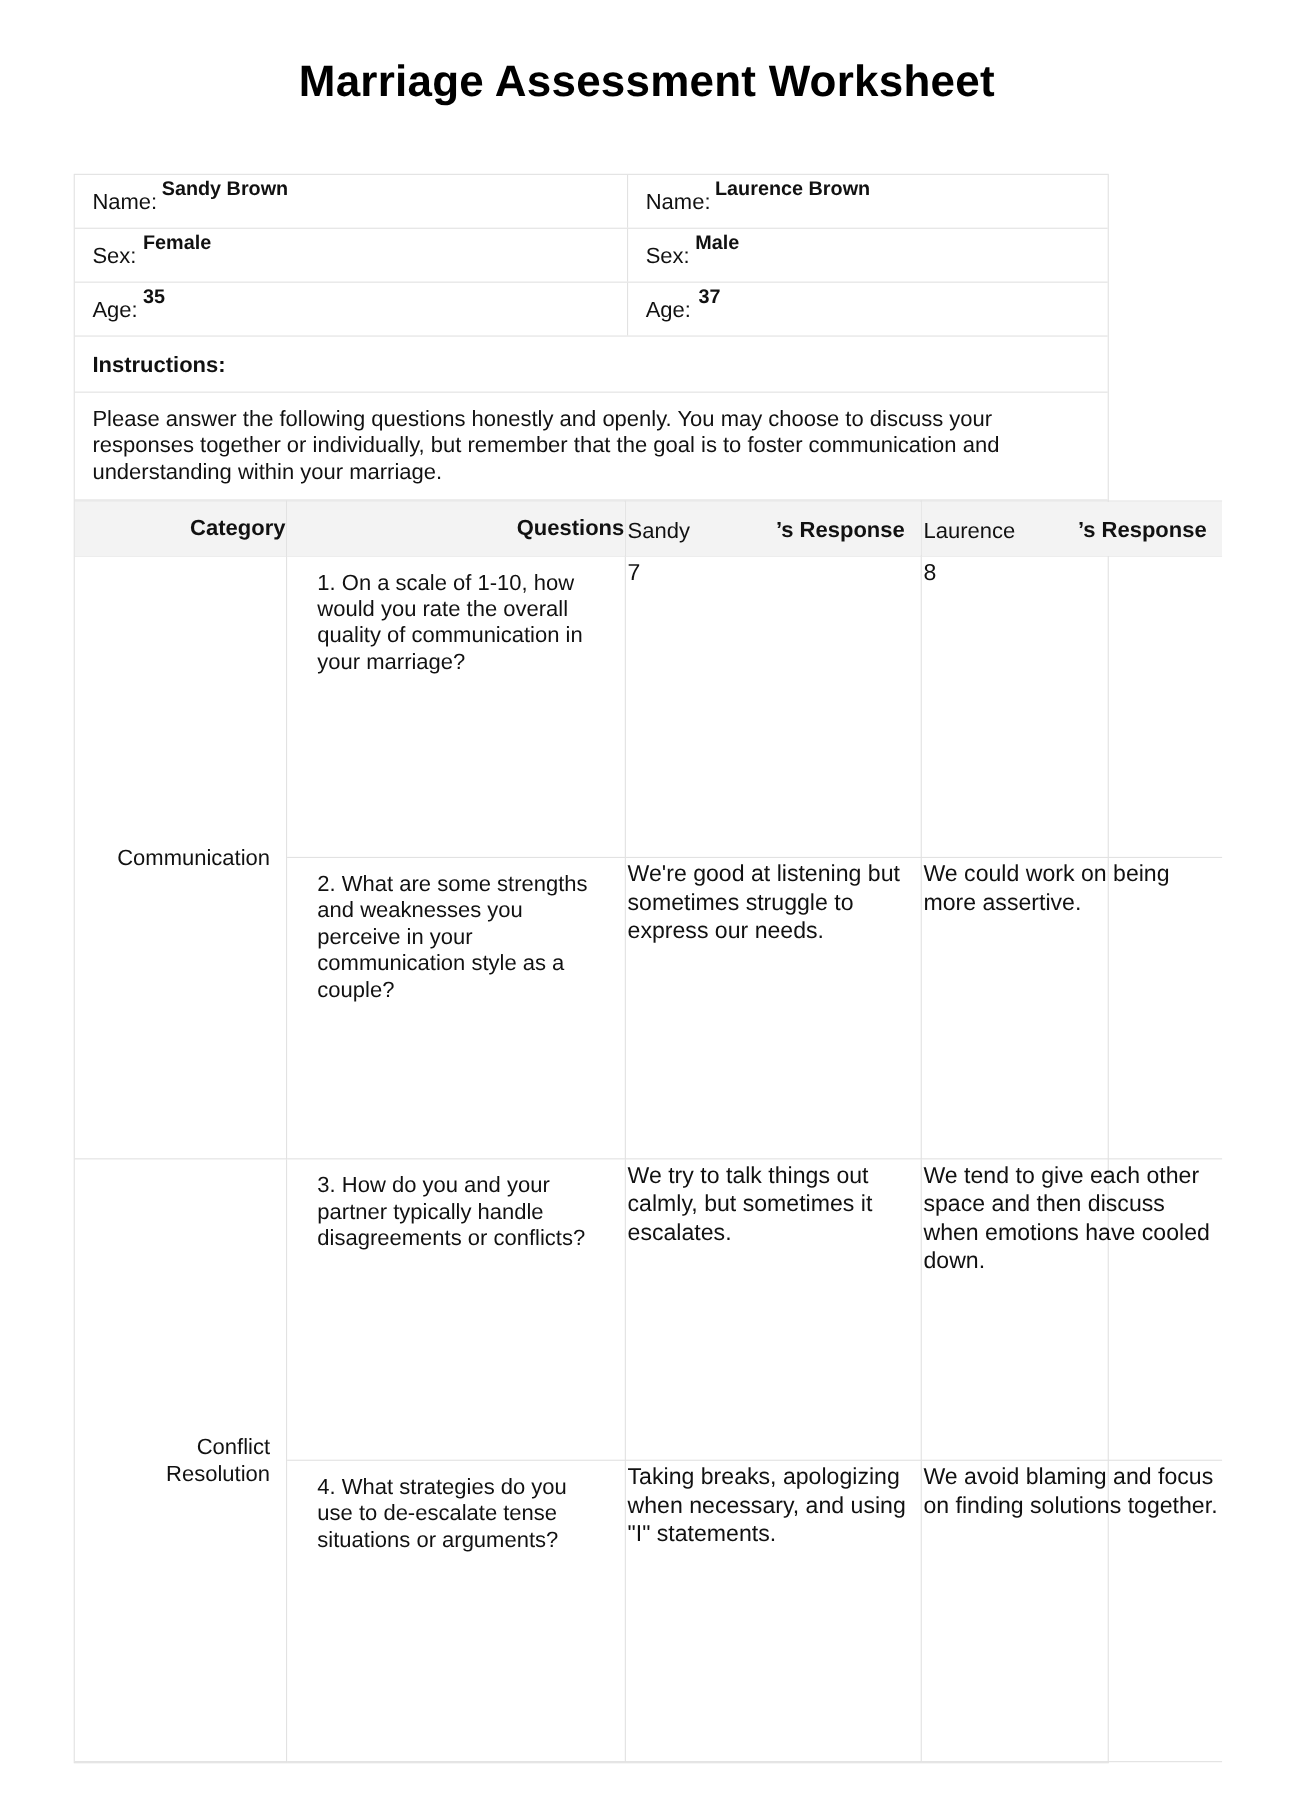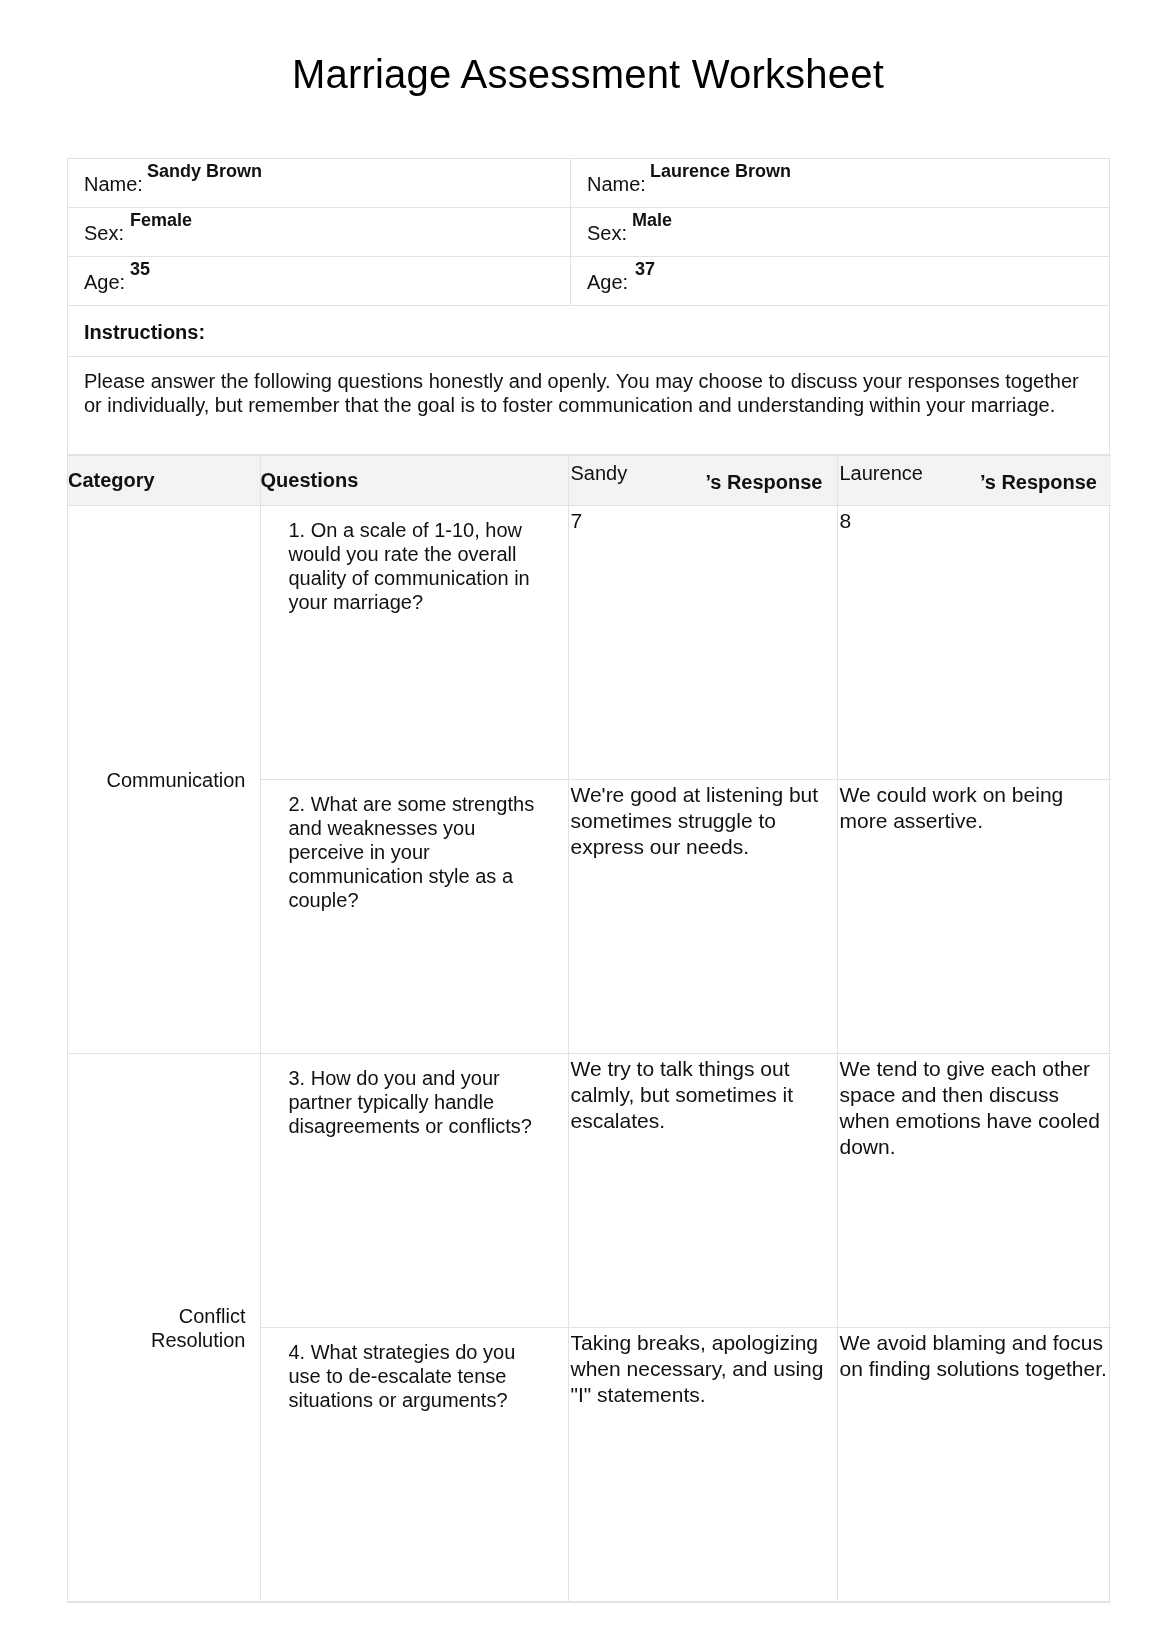--- a/index.html
+++ b/index.html
@@ -1,40 +1,40 @@
 <!DOCTYPE html>
 <html><head>
   <meta charset="utf-8">
   <style>
     * { box-sizing: border-box; margin: 0; padding: 0; }
     html, body { width: 1176px; height: 1630px; background: #ffffff; }
     body { font-family: "Liberation Sans", sans-serif; color: #111; position: relative; }
     .title {
       position: absolute; top: 52px; left: 0; width: 1176px; text-align: center;
-      font-size: 40px; font-weight: normal; color: #000; letter-spacing: 0.2px;
+      font-size: 40px; font-weight: bold; color: #000; letter-spacing: 0.2px;
     }
     .sheet {
-      position: absolute; left: 67px; top: 158px; width: 1043px;
+      position: absolute; left: 67px; top: 158px; width: 941px;
       border: 1px solid #e2e2e2;
     }
     .info-row { display: flex; height: 49px; border-bottom: 1px solid #e2e2e2; }
     .info-cell { position: relative; padding-left: 16px; font-size: 20px; }
     .info-cell.left { width: 503px; border-right: 1px solid #e2e2e2; }
     .info-cell.right { flex: 1; }
     .info-cell .lbl { position: absolute; left: 16px; top: 14px; }
     .info-cell .val { position: absolute; top: 2px; font-size: 18px; font-weight: bold; }
     .instr-label { height: 51px; border-bottom: 1px solid #e2e2e2; padding: 15px 16px; font-size: 20px; font-weight: bold; }
     .instr-text { height: 98px; border-bottom: 1px solid #e2e2e2; padding: 12px 16px; font-size: 20px; line-height: 24px; }
     table { border-collapse: collapse; width: 100%; table-layout: fixed; }
     th, td { border: 1px solid #e2e2e2; font-size: 20px; vertical-align: top; }
     tr > *:first-child { border-left: none; }
     tr > *:last-child { border-right: none; }
     thead th { background: #f3f3f3; height: 50px; font-weight: bold; position: relative; }
-    th.c-cat, th.c-q { vertical-align: middle; text-align: left; }
-    th.c-resp .nm { position: absolute; left: 2px; top: 6px; font-weight: normal; font-size: 20px; }
+    th.c-cat, th.c-q { vertical-align: middle; text-align: right; }
+    th.c-resp .nm { position: absolute; left: 2px; top: 16px; font-weight: normal; font-size: 20px; }
     th.c-resp .suffix { position: absolute; right: 14px; top: 15px; }
     td.cat { vertical-align: middle; text-align: right; padding: 0 14px; line-height: 24px; }
     td.q { padding: 12px 28px; line-height: 24px; }
     td.r { padding: 2px 2px; line-height: 26px; font-size: 21px; }
     tbody tr { height: 274px; }
     col.col-cat { width: 192px; }
     col.col-q { width: 308px; }
     col.col-r1 { width: 269px; }
     col.col-r2 { width: 274px; }
   </style>

